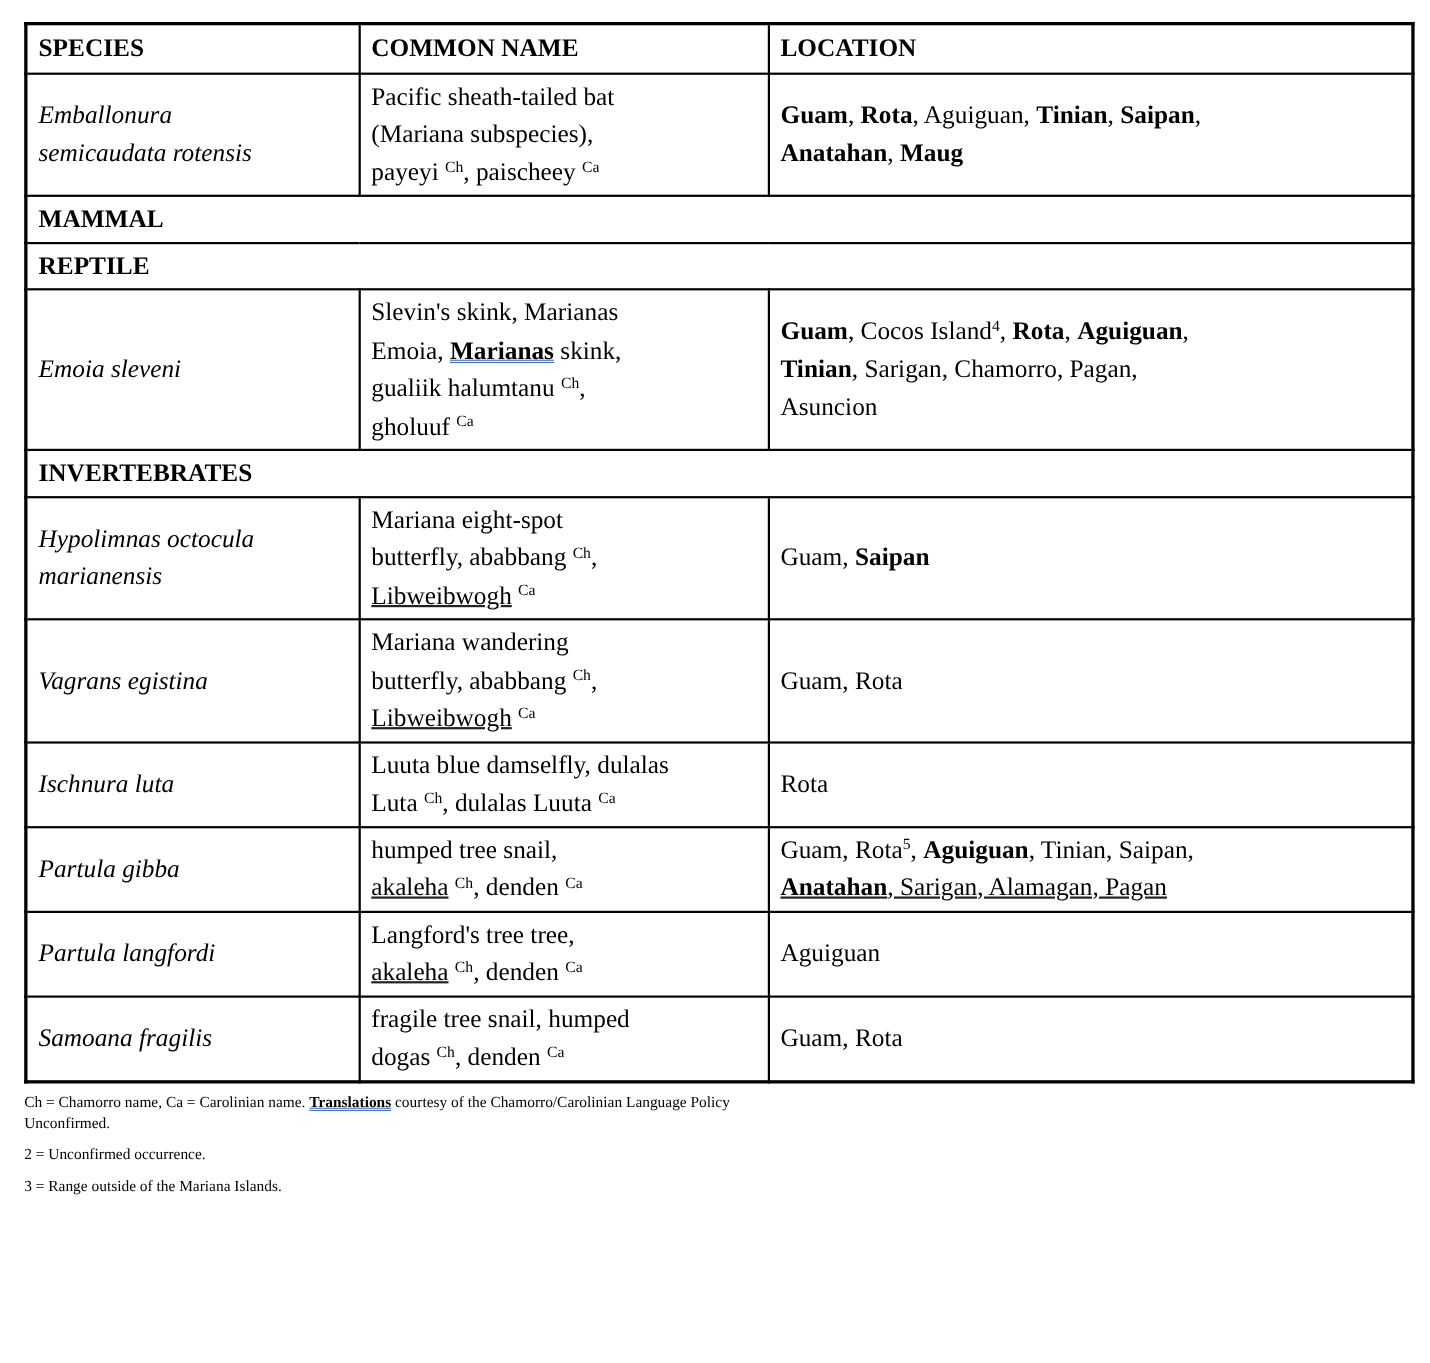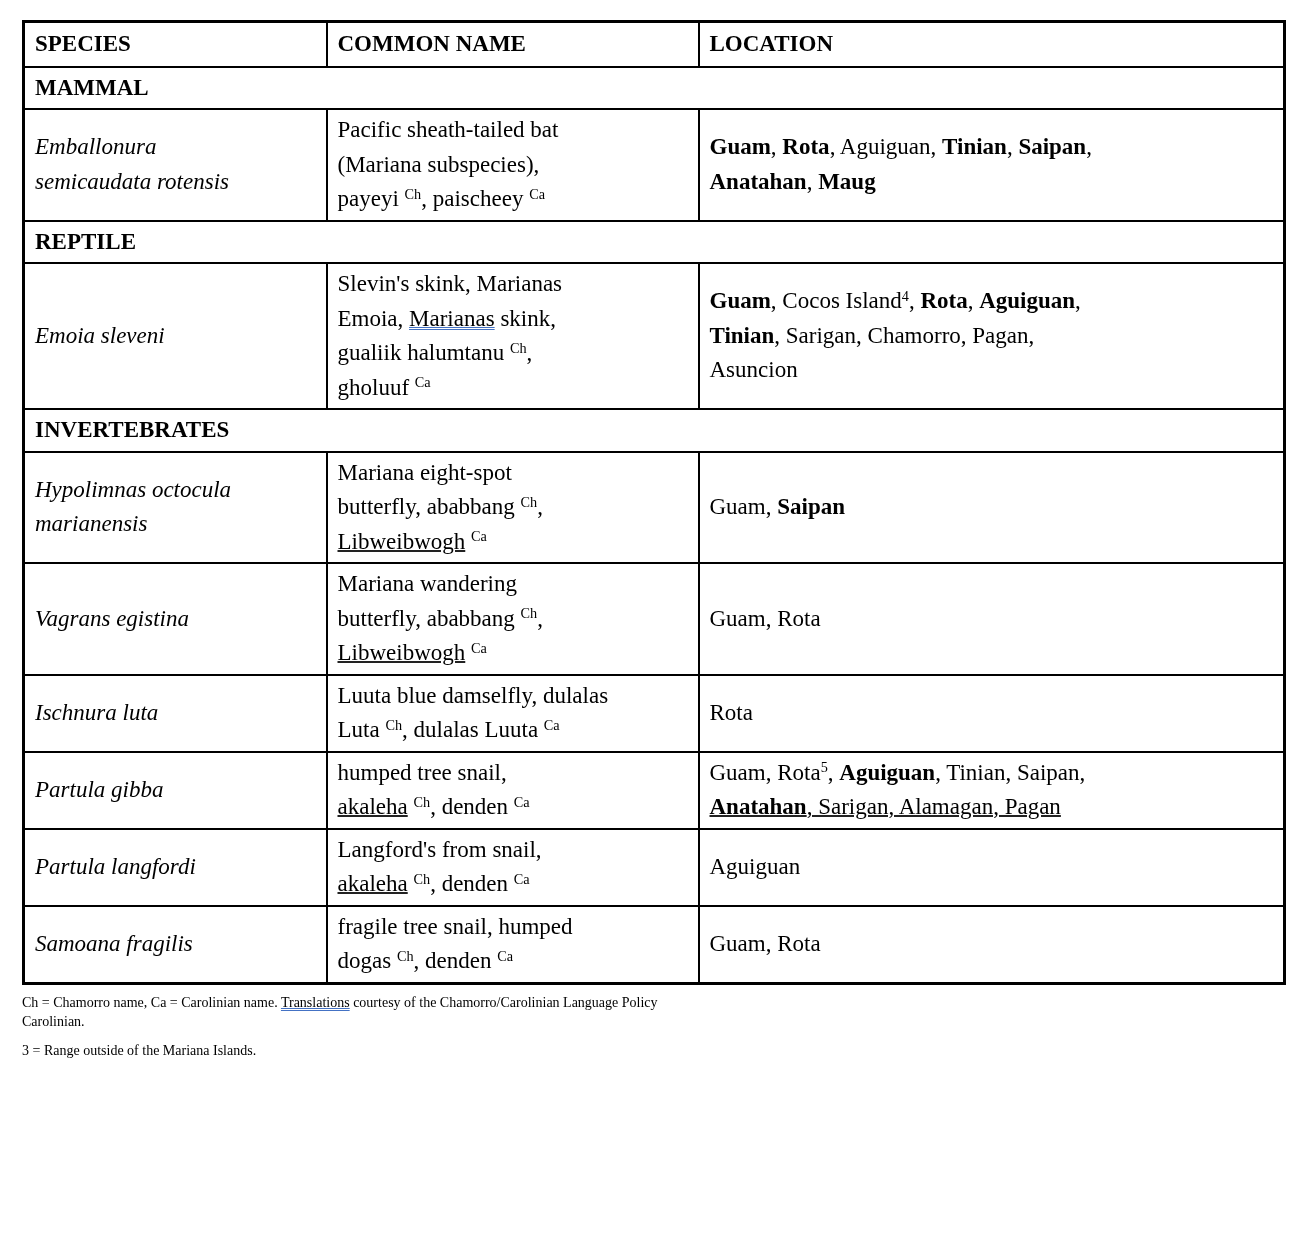--- a/index.html
+++ b/index.html
@@ -45,20 +45,21 @@
   .u-solid {
     text-decoration: underline;
     text-decoration-thickness: 1.5px;
     text-decoration-color: #222;
   }
   .u-blue {
     text-decoration: underline;
     text-decoration-style: double;
     text-decoration-color: var(--grammar-blue, #4472c4);
     text-decoration-thickness: 1px;
+    font-weight: bold;
   }
   sup.sup {
     font-size: 0.62em;
     line-height: 0;
     position: relative;
     top: -0.5em;
     vertical-align: baseline;
   }
   .footnotes { margin-top: 8px; width: 1261px; }
   .footnotes p {
@@ -80,26 +81,26 @@
     </colgroup>
     <thead>
       <tr>
         <th>SPECIES</th>
         <th>COMMON NAME</th>
         <th>LOCATION</th>
       </tr>
     </thead>
     <tbody id="table-body">
         <tr>
-          <td colspan="3" class="section-cell">MAMMAL</td>
-        </tr>
-        <tr>
           <td class="species-cell"><span class="i">Emballonura</span><br><span class="i">semicaudata rotensis</span></td>
           <td class="common-name-cell"><span>Pacific sheath-tailed bat</span><br><span>(Mariana subspecies),</span><br><span>payeyi </span><sup class="sup">Ch</sup><span>, paischeey </span><sup class="sup">Ca</sup></td>
           <td class="location-cell"><span class="b">Guam</span><span>, </span><span class="b">Rota</span><span>, Aguiguan, </span><span class="b">Tinian</span><span>, </span><span class="b">Saipan</span><span>,</span><br><span class="b">Anatahan</span><span>, </span><span class="b">Maug</span></td>
+        </tr>
+        <tr>
+          <td colspan="3" class="section-cell">MAMMAL</td>
         </tr>
         <tr>
           <td colspan="3" class="section-cell">REPTILE</td>
         </tr>
         <tr>
           <td class="species-cell"><span class="i">Emoia sleveni</span></td>
           <td class="common-name-cell"><span>Slevin's skink, Marianas</span><br><span>Emoia, </span><span class="u-blue">Marianas</span><span> skink,</span><br><span>gualiik halumtanu </span><sup class="sup">Ch</sup><span>,</span><br><span>gholuuf </span><sup class="sup">Ca</sup></td>
           <td class="location-cell"><span class="b">Guam</span><span>, Cocos Island</span><sup class="sup">4</sup><span>, </span><span class="b">Rota</span><span>, </span><span class="b">Aguiguan</span><span>,</span><br><span class="b">Tinian</span><span>, Sarigan, Chamorro, Pagan,</span><br><span>Asuncion</span></td>
         </tr>
         <tr>
@@ -120,29 +121,30 @@
           <td class="common-name-cell"><span>Luuta blue damselfly, dulalas</span><br><span>Luta </span><sup class="sup">Ch</sup><span>, dulalas Luuta </span><sup class="sup">Ca</sup></td>
           <td class="location-cell"><span>Rota</span></td>
         </tr>
         <tr>
           <td class="species-cell"><span class="i">Partula gibba</span></td>
           <td class="common-name-cell"><span>humped tree snail,</span><br><span class="u-solid">akaleha</span><span> </span><sup class="sup">Ch</sup><span>, denden </span><sup class="sup">Ca</sup></td>
           <td class="location-cell"><span>Guam, Rota</span><sup class="sup">5</sup><span>, </span><span class="b">Aguiguan</span><span>, Tinian, Saipan,</span><br><span class="b u-solid">Anatahan</span><span class="u-solid">, Sarigan, Alamagan, Pagan</span></td>
         </tr>
         <tr>
           <td class="species-cell"><span class="i">Partula langfordi</span></td>
-          <td class="common-name-cell"><span>Langford's from snail,</span><br><span class="u-solid">akaleha</span><span> </span><sup class="sup">Ch</sup><span>, denden </span><sup class="sup">Ca</sup></td>
+          <td class="common-name-cell"><span>Langford's tree tree,</span><br><span class="u-solid">akaleha</span><span> </span><sup class="sup">Ch</sup><span>, denden </span><sup class="sup">Ca</sup></td>
           <td class="location-cell"><span>Aguiguan</span></td>
         </tr>
         <tr>
           <td class="species-cell"><span class="i">Samoana fragilis</span></td>
           <td class="common-name-cell"><span>fragile tree snail, humped</span><br><span>dogas </span><sup class="sup">Ch</sup><span>, denden </span><sup class="sup">Ca</sup></td>
           <td class="location-cell"><span>Guam, Rota</span></td>
         </tr>
       </tbody>
   </table>
 
   <div class="footnotes" id="footnotes">
-      <p><span>Ch = Chamorro name, Ca = Carolinian name. </span><span class="u-blue">Translations</span><span> courtesy of the Chamorro/Carolinian Language Policy</span><br><span>Carolinian.</span></p>
+      <p><span>Ch = Chamorro name, Ca = Carolinian name. </span><span class="u-blue">Translations</span><span> courtesy of the Chamorro/Carolinian Language Policy</span><br><span>Unconfirmed.</span></p>
+      <p><span>2 = Unconfirmed occurrence.</span></p>
       <p><span>3 = Range outside of the Mariana Islands.</span></p>
     </div>
 
 </div>
 
 </body></html>

